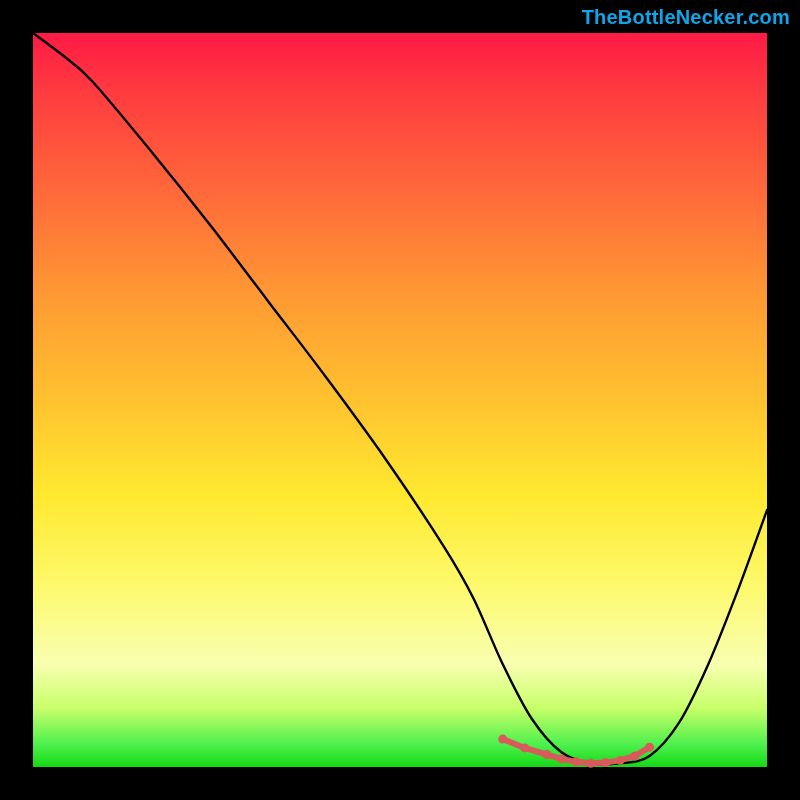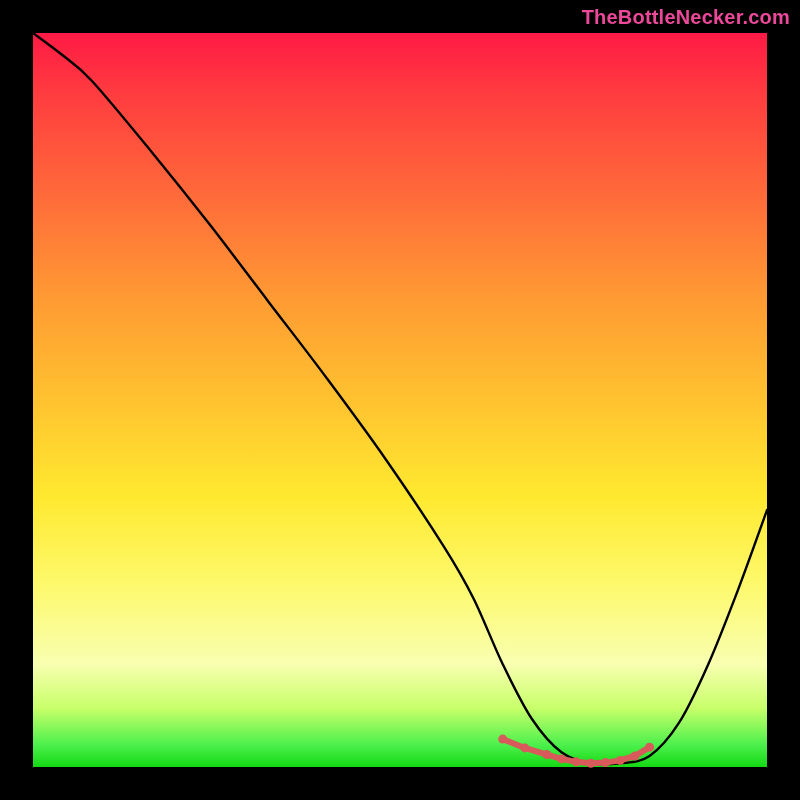--- a/index.html
+++ b/index.html
@@ -44,21 +44,21 @@
     left: 0;
     top: 0;
     width: 734px;
     height: 734px;
     overflow: visible;
   }
   .watermark {
     position: absolute;
     top: 6px;
     right: 10px;
-    color: #ec4899;
+    color: #0ea5e9;
     font-size: 20px;
     font-weight: 600;
     letter-spacing: 0.2px;
     user-select: none;
   }
 </style>
 </head>
 <body>
 
 <div class="chart-wrap">

